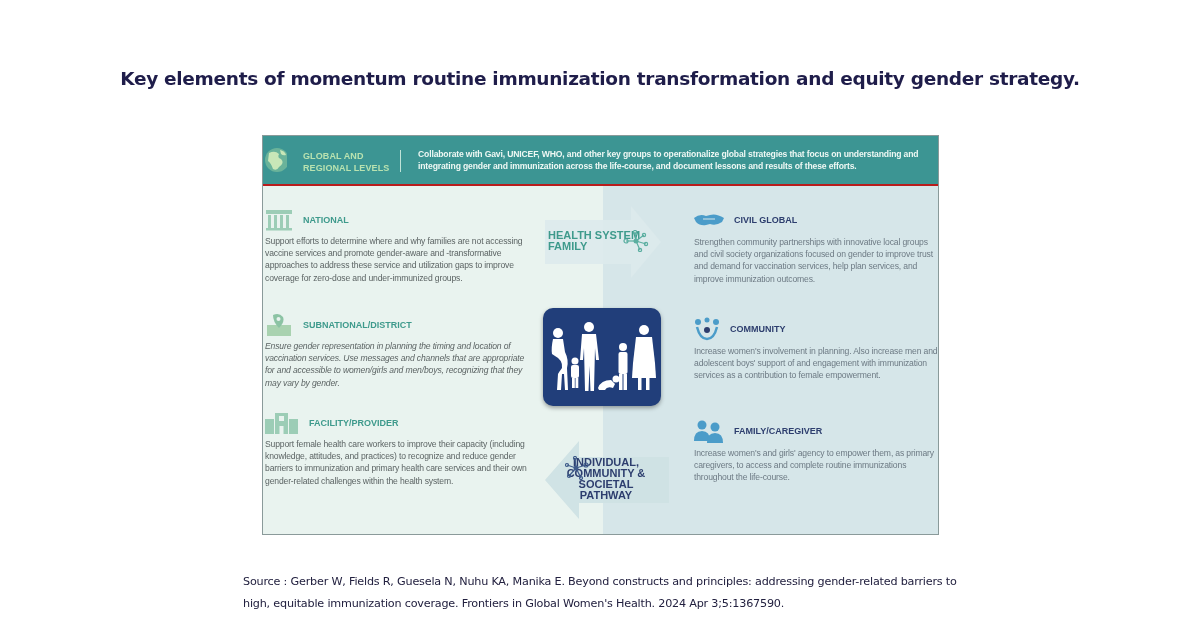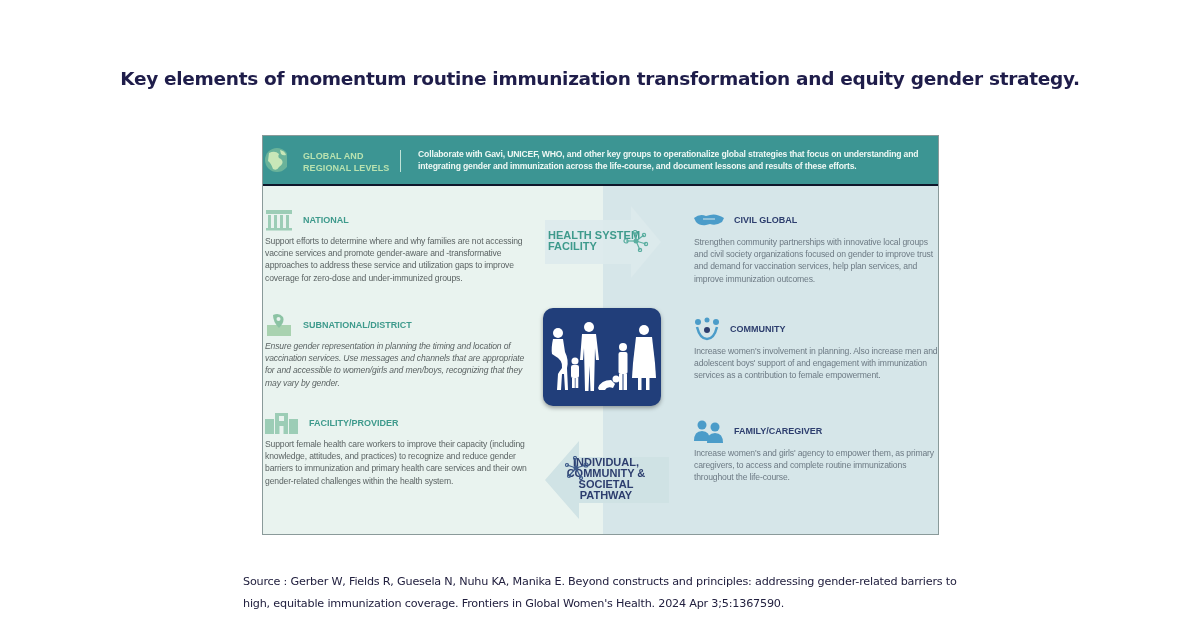--- a/index.html
+++ b/index.html
@@ -1,20 +1,20 @@
 <!DOCTYPE html>
 <html><head>
 <meta charset="utf-8">
 <style>
   * { box-sizing: border-box; margin: 0; padding: 0; }
   body { width: 1200px; height: 644px; background: #ffffff; position: relative; overflow: hidden; font-family: "Liberation Sans", sans-serif; }
   .page-title { position: absolute; top: 68px; left: 0; width: 1200px; text-align: center; font-family: "DejaVu Sans", sans-serif; font-size: 18.5px; font-weight: bold; color: #1f1d4a; letter-spacing: -0.3px; }
   .figure { position: absolute; left: 262px; top: 135px; width: 677px; height: 400px; border: 1px solid #8a9a9a; background: #e9f3ef; overflow: hidden; }
   .right-panel { position: absolute; left: 340px; top: 50px; width: 337px; height: 350px; background: #d6e6e9; }
-  .banner { position: absolute; left: 0; top: 0; width: 677px; height: 50px; background: #3c9593; border-bottom: 2px solid #0f172a; }
+  .banner { position: absolute; left: 0; top: 0; width: 677px; height: 50px; background: #3c9593; border-bottom: 2px solid #b91c1c; }
   .globe { position: absolute; left: 2px; top: 9px; width: 22px; height: 30px; }
   .banner-label { position: absolute; left: 40px; top: 14px; font-family: "Liberation Sans", sans-serif; font-size: 9px; font-weight: bold; color: #b8e2b0; line-height: 12px; letter-spacing: 0.1px; }
   .banner-sep { position: absolute; left: 137px; top: 14px; width: 1px; height: 22px; background: #bfe3d8; }
   .banner-text { position: absolute; left: 155px; top: 12px; width: 520px; font-size: 8.6px; font-weight: bold; color: #eef8f4; line-height: 12px; letter-spacing: -0.15px; }
   .block { position: absolute; }
   .block .head { display: flex; align-items: center; height: 24px; }
   .block .head .title { font-size: 9px; font-weight: bold; margin-left: 10px; }
   .block .desc { font-size: 8.6px; line-height: 12.2px; letter-spacing: -0.15px; }
   .left .title { color: #3e9a8c; text-align: right; }
   .left .desc { color: #5c6464; }
@@ -45,21 +45,21 @@
     </div>
     <div class="banner-sep"></div>
     <div class="banner-text">Collaborate with Gavi, UNICEF, WHO, and other key groups to operationalize global strategies that focus on understanding and integrating gender and immunization across the life-course, and document lessons and results of these efforts.</div>
   </div>
 
   <svg class="arrow" style="left:282px; top:70px;" width="120" height="72" viewBox="0 0 120 72">
     <polygon points="0,14 86,14 86,0 116,36 86,72 86,58 0,58" fill="#ddeaec" opacity="0.9"></polygon>
   </svg>
   <div class="pathway-label" style="left:285px; top:94px; color:#3e9a8c;">
     <div>HEALTH SYSTEM</div>
-    <div>FACILITY</div>
+    <div>FAMILY</div>
   </div>
   <svg style="position:absolute; left:360px; top:94px;" width="26" height="22" viewBox="0 0 26 22">
     <g stroke="#5aaea0" stroke-width="1.2" fill="none">
       <line x1="13" y1="11" x2="3" y2="11"></line>
         <line x1="13" y1="11" x2="12" y2="2"></line>
         <line x1="13" y1="11" x2="21" y2="5"></line>
       <line x1="13" y1="11" x2="23" y2="14"></line>
         <line x1="13" y1="11" x2="17" y2="20"></line>
       <circle cx="3" cy="11" r="2"></circle>
         <circle cx="12" cy="2" r="1.6"></circle>

